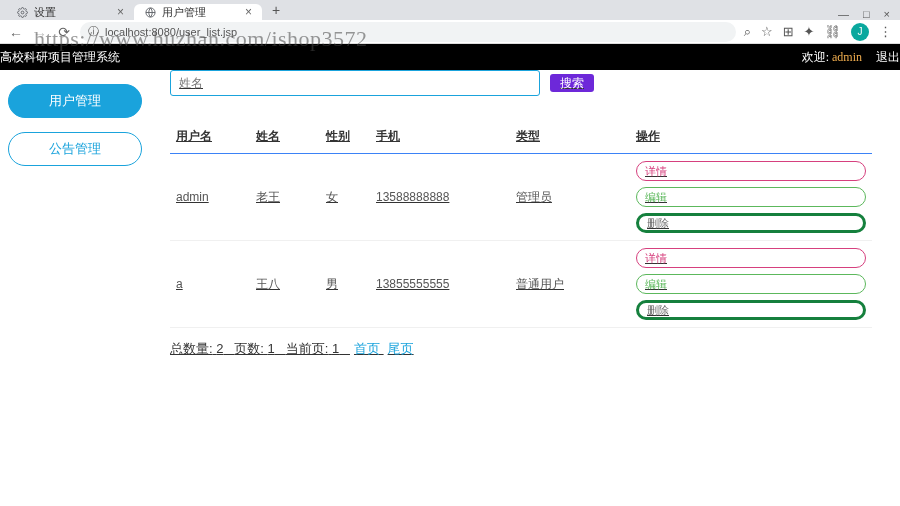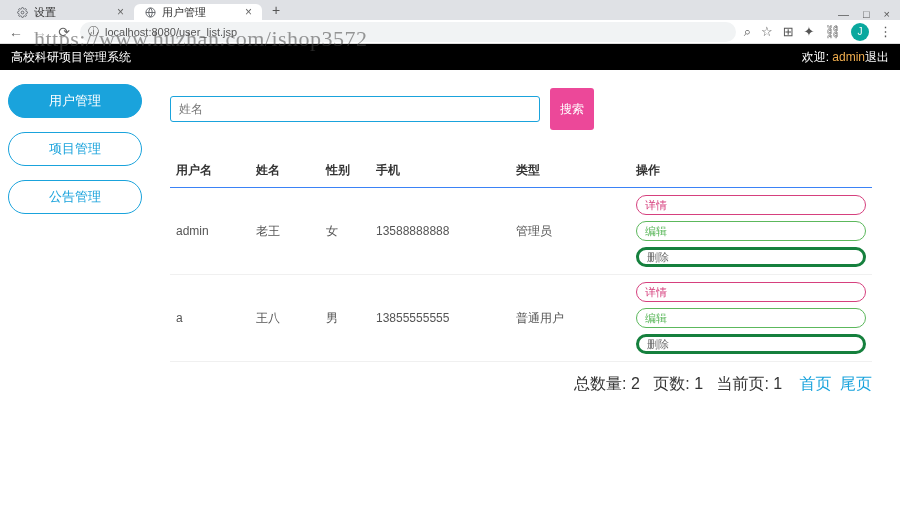--- a/index.html
+++ b/index.html
@@ -14,48 +14,48 @@
   .tab .close { margin-left: auto; font-size: 12px; color: #666; }
   .newtab-btn { width: 20px; height: 20px; display: flex; align-items: center; justify-content: center; font-size: 14px; color: #555; margin-left: 4px; }
   .win-controls { margin-left: auto; display: flex; gap: 14px; padding-right: 10px; align-items: center; font-size: 11px; color: #555; }
   .addr-row { background: #fff; height: 28px; display: flex; align-items: center; padding: 0 8px; gap: 8px; border-bottom: 1px solid #ddd; }
   .addr-row .nav-ico { color: #666; font-size: 14px; width: 16px; text-align: center; }
   .url-bar { flex: 1; display: flex; align-items: center; gap: 6px; height: 20px; background: #f1f3f4; border-radius: 10px; padding: 0 8px; font-size: 11px; color: #555; }
   .right-icons { display: flex; align-items: center; gap: 10px; color: #555; font-size: 13px; }
   .avatar { width: 18px; height: 18px; border-radius: 50%; background: #0aa89e; color: #fff; display: flex; align-items: center; justify-content: center; font-size: 10px; }
 
   
-  .app-header { background: #000; color: #fff; height: 26px; display: flex; align-items: center; padding: 0 11px; font-size: 12px; }
-  .app-header .right { margin-left: auto; display: flex; align-items: flex-end; }
+  .app-header { background: #000; color: #fff; height: 26px; display: flex; align-items: center; padding: 0 0; font-size: 12px; }
+  .app-header .right { margin-left: auto; display: flex; gap: 14px; align-items: flex-end; font-family: Liberation Serif, serif; }
   .app-header .uname { color: #f0ad4e; }
 
   
   .app-body { display: flex; height: calc(506px - 44px - 26px); }
   .sidebar { width: 150px; padding: 14px 8px; display: flex; flex-direction: column; gap: 14px; }
   .side-btn { height: 34px; display: flex; align-items: center; justify-content: center; border: 1px solid #1aa3dc; color: #1aa3dc; border-radius: 17px; font-size: 13px; cursor: pointer; background: #fff; }
   .side-btn.active { background: #1aa3dc; color: #fff; }
 
-  .main { flex: 1; padding: 18px 28px 0 20px; }
+  .main { flex: 1; padding: 0 28px 0 20px; text-decoration: underline; }
   .search-row { display: flex; align-items: center; gap: 10px; }
   .search-input { flex: 0 0 370px; height: 26px; border: 1px solid #1aa3dc; border-radius: 3px; padding: 0 8px; font-size: 12px; outline: none; }
-  .search-btn { height: 42px; padding: 0 10px; background: #ec4899; color: #fff; border: none; border-radius: 3px; font-size: 12px; cursor: pointer; }
+  .search-btn { height: 18px; padding: 0 10px; background: #6d28d9; color: #fff; border: none; border-radius: 3px; font-size: 12px; cursor: pointer; }
   .add-btn { height: 26px; padding: 0 12px; background: #fff; color: #f0ad4e; border: 1px solid #f0ad4e; border-radius: 13px; font-size: 12px; cursor: pointer; }
 
   table.data { width: 100%; border-collapse: collapse; margin-top: 24px; font-size: 12px; }
   table.data th { text-align: left; font-weight: bold; padding: 8px 6px; border-bottom: 1px solid #3b82f6; color: #333; }
   table.data td { padding: 7px 6px; border-bottom: 1px solid #f0f0f0; color: #555; vertical-align: middle; }
   .ops { display: flex; gap: 6px; justify-content: flex-start; flex-direction: column; }
   th.ops-h { text-align: left; padding-left: 40px;}
   td.ops-c { text-align: right; }
   .op-btn { height: 20px; padding: 0 8px; border-radius: 10px; font-size: 11px; background: #fff; cursor: pointer; display: inline-flex; align-items: center; }
   .op-detail { border: 1px solid #d6407e; color: #d6407e; }
   .op-edit { border: 1px solid #5cb85c; color: #5cb85c; }
   .op-del { border: 3px solid #15803d; color: #666; }
 
-  .pager { margin-top: 12px; text-align: right; font-size: 16px; color: #333; }
+  .pager { margin-top: 12px; text-align: left; font-size: 13px; color: #333; }
   .pager .lnk { color: #1aa3dc; margin-left: 4px; cursor: pointer; }
 
   .watermark { position: absolute; top: 26px; left: 34px; font-family: Georgia, serif; font-size: 22px; color: rgba(70,70,70,0.55); letter-spacing: 0.5px; pointer-events: none; }
 </style>
 </head>
 <body>
 
 <div class="browser-chrome">
   <div class="tab-bar">
     <div class="tab">
@@ -117,23 +117,20 @@
     <span>退出</span>
   </div>
 </div>
 
 <div class="app-body">
   <div class="sidebar">
     <div class="side-btn active">
         <span>用户管理</span>
       </div>
     <div class="side-btn">
-        <span>项目管理</span>
-      </div>
-    <div class="side-btn">
         <span>公告管理</span>
       </div>
   </div>
 
   <div class="main">
     <div class="search-row">
       <input class="search-input" placeholder="姓名" style="">
       <button class="search-btn">搜索</button>
     </div>
 

